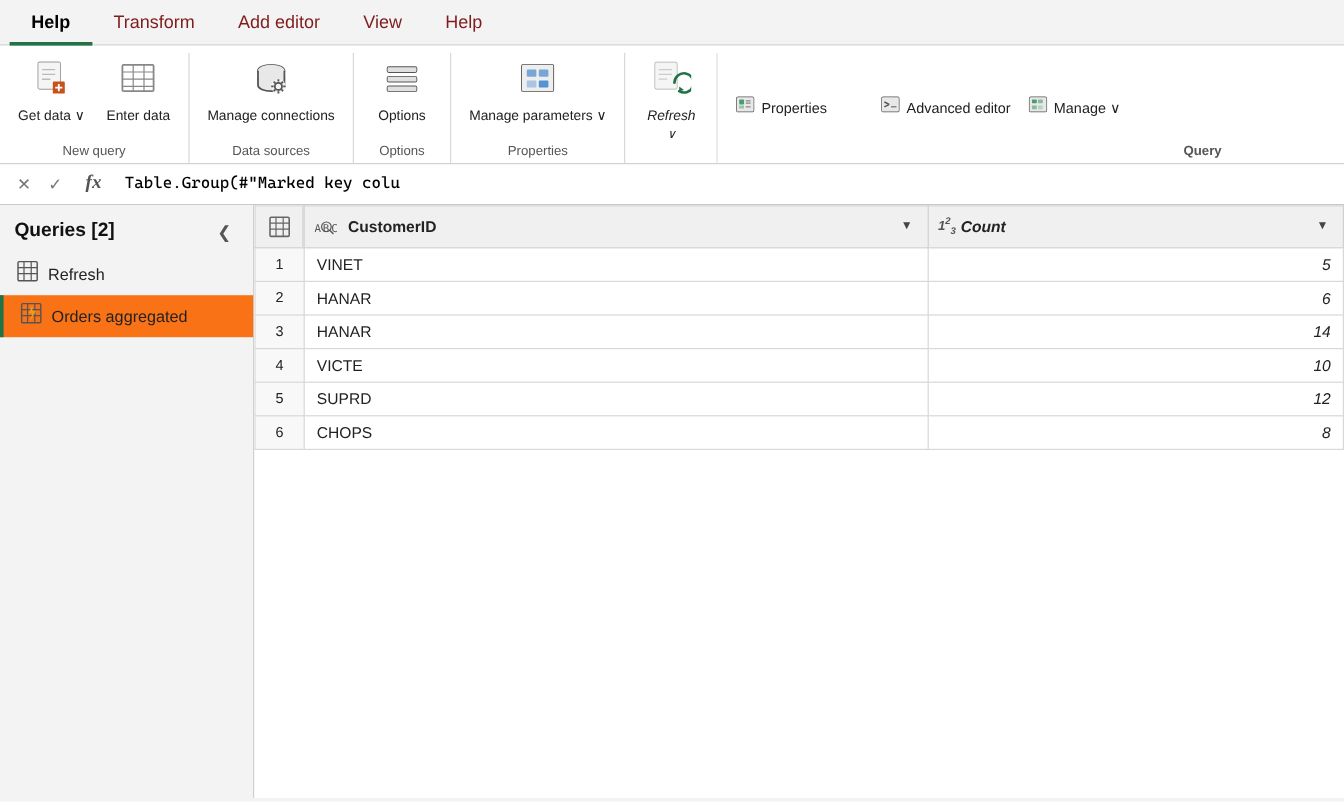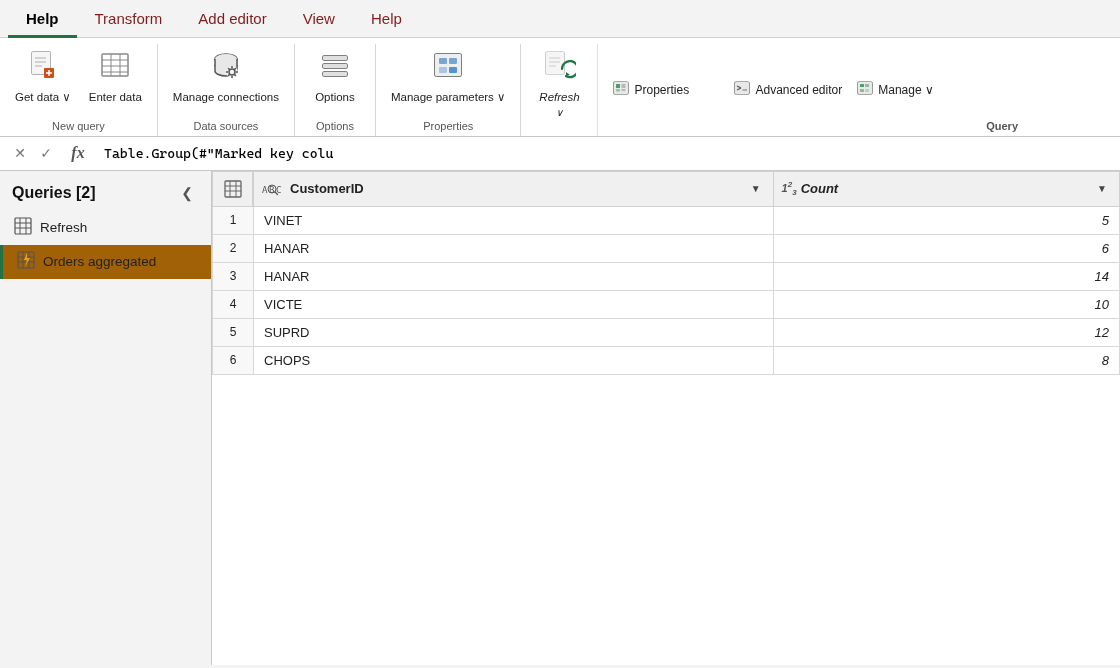--- a/index.html
+++ b/index.html
@@ -184,21 +184,21 @@
     .sidebar-item {
       display: flex;
       align-items: center;
       gap: 8px;
       padding: 6px 14px;
       cursor: pointer;
       color: #222;
       font-size: 13.5px;
     }
     .sidebar-item.active {
-      background: #a16207;
+      background: #f97316;
       border-left: 3px solid #217346;
     }
     .sidebar-item .item-icon { font-size: 16px; }
 
     
     .data-area {
       flex: 1;
       display: flex;
       flex-direction: column;
       overflow: hidden;

